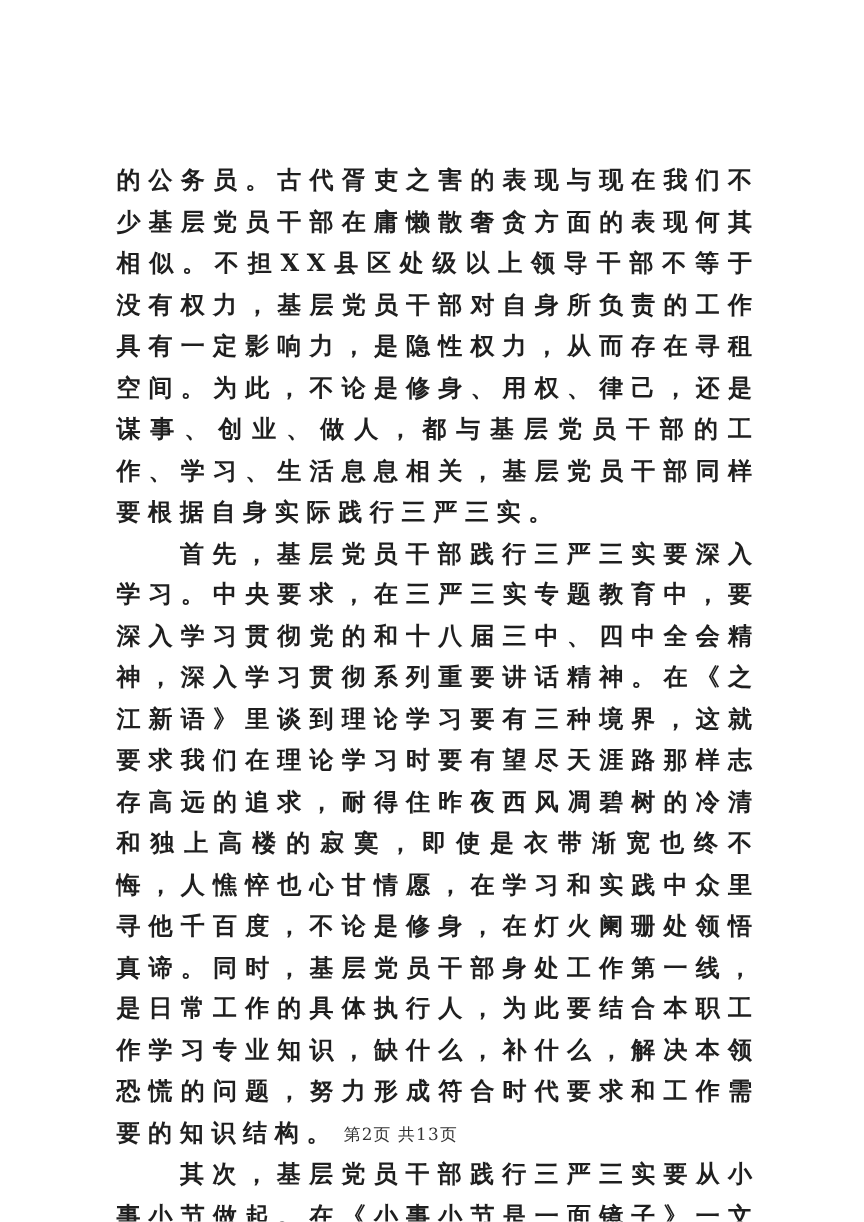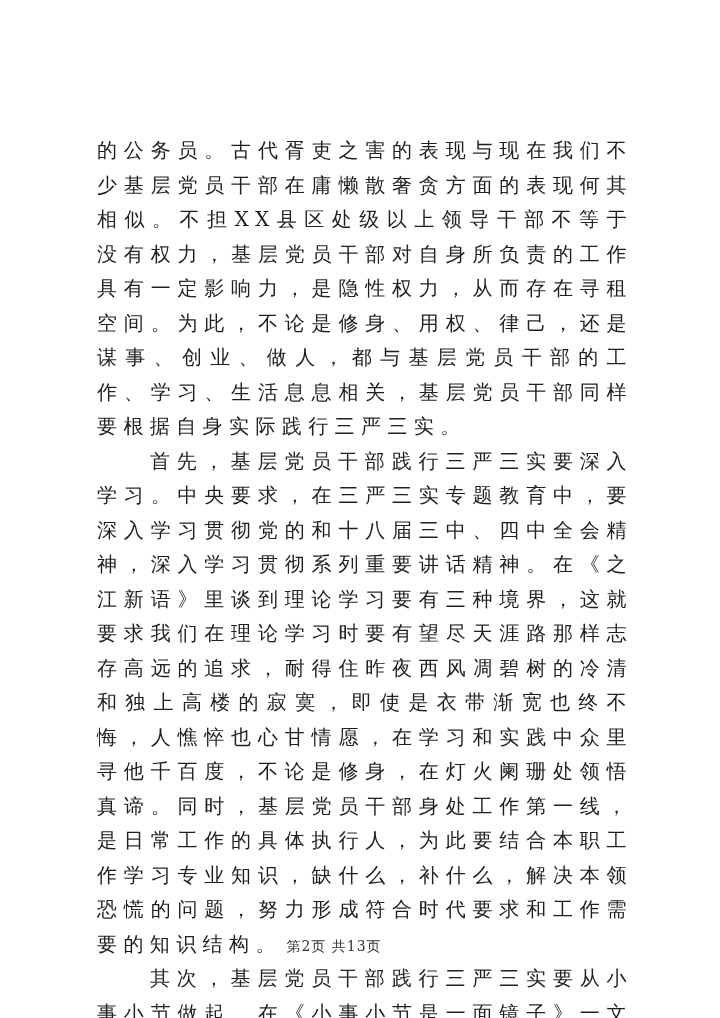--- a/index.html
+++ b/index.html
@@ -31,20 +31,21 @@
     }
     .para {
       margin: 0;
       font-size: 20px;
       line-height: 34.5px;
       letter-spacing: 6.4px;
       text-align: justify;
       text-align-last: left;
       word-break: break-all;
       color: #1f1f1f;
+      font-weight: bold;
     }
     .para.indent {
       text-indent: 53px;
     }
     .footer {
       position: absolute;
       left: 0;
       width: 668px;
       top: 937px;
       text-align: center;

